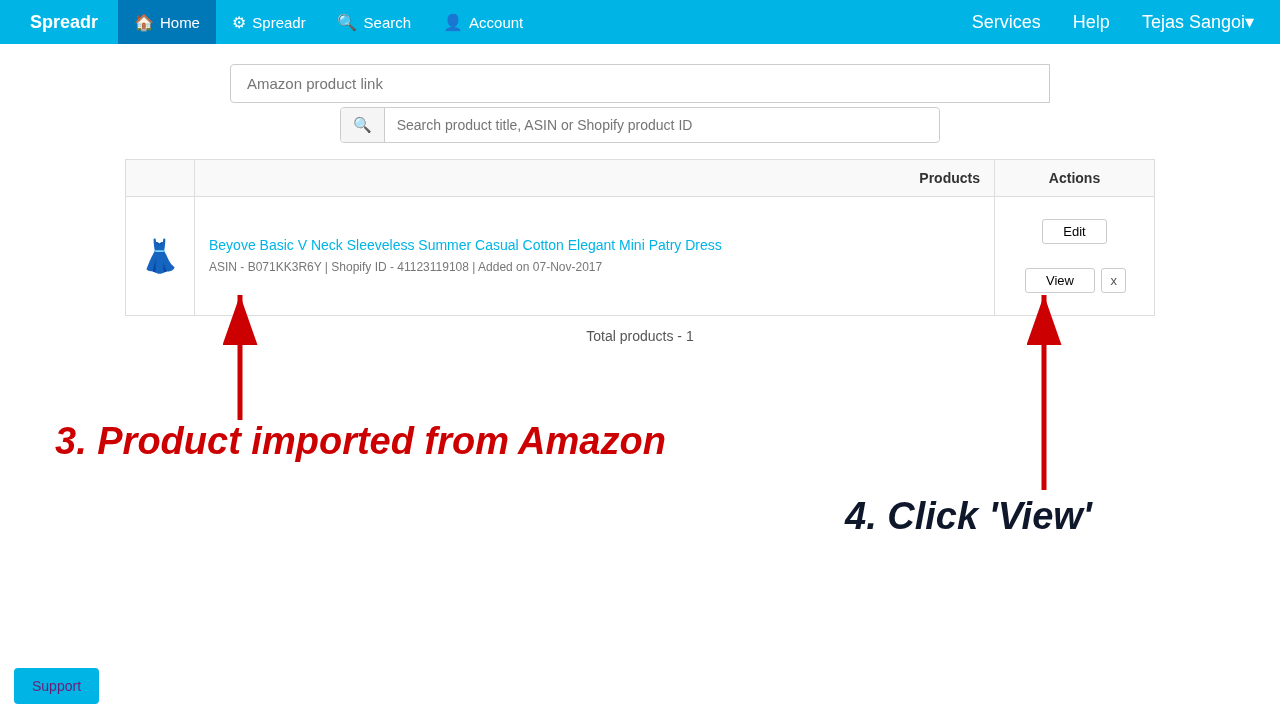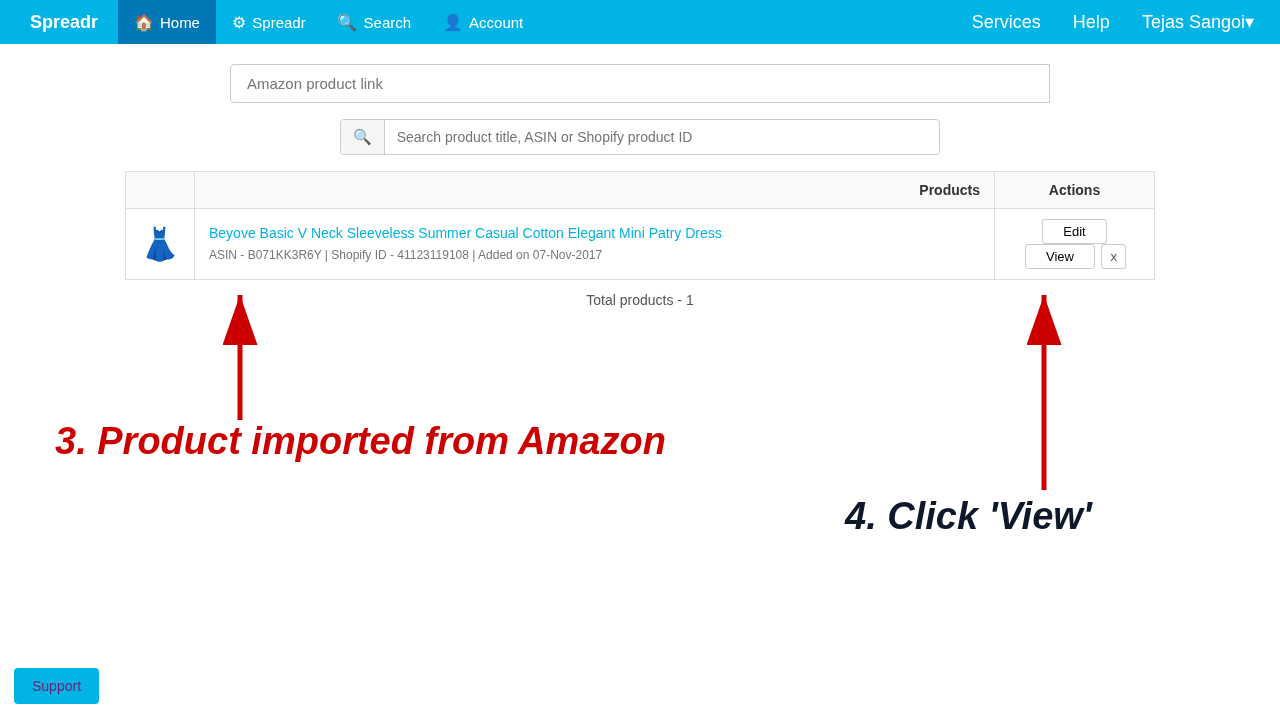--- a/index.html
+++ b/index.html
@@ -51,21 +51,21 @@
       padding: 20px 0;
       display: flex;
       flex-direction: column;
       align-items: center;
     }
 
     
     .product-link-bar {
       display: flex;
       width: 820px;
-      margin-bottom: 16px;
+      margin-bottom: 4px;
     }
     .product-link-input {
       flex: 1;
       border: 1px solid #ccc;
       border-radius: 4px 0 0 4px;
       padding: 10px 16px;
       font-size: 15px;
       color: #999;
       outline: none;
     }
@@ -152,21 +152,21 @@
     .actions-cell {
       text-align: center;
     }
     .action-btn {
       border: 1px solid #ccc;
       background: #fff;
       padding: 4px 20px;
       font-size: 13px;
       cursor: pointer;
       border-radius: 3px;
-      margin: 0 2px;
+      margin: 12px 2px;
     }
     .action-btn-x {
       border: 1px solid #ccc;
       background: #fff;
       padding: 4px 8px;
       font-size: 13px;
       cursor: pointer;
       border-radius: 3px;
       color: #555;
     }

